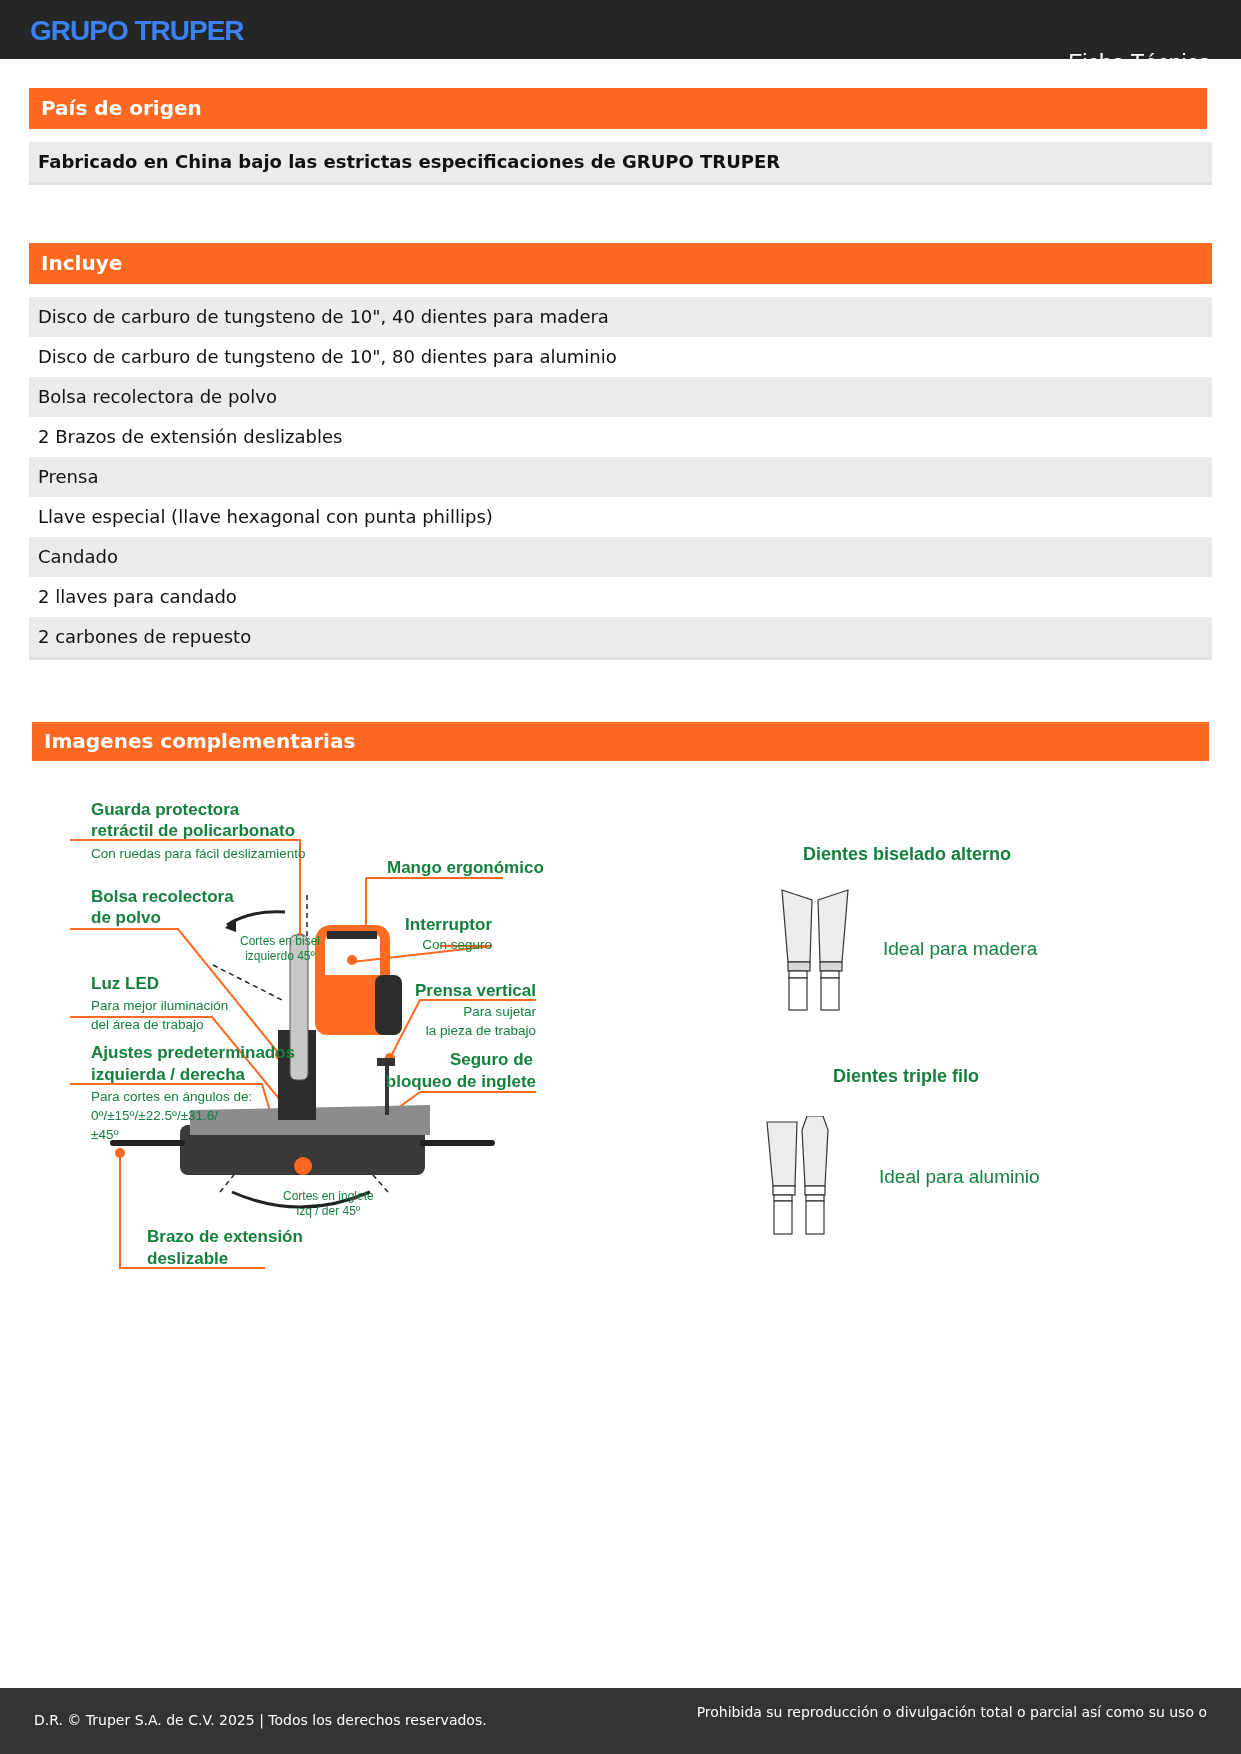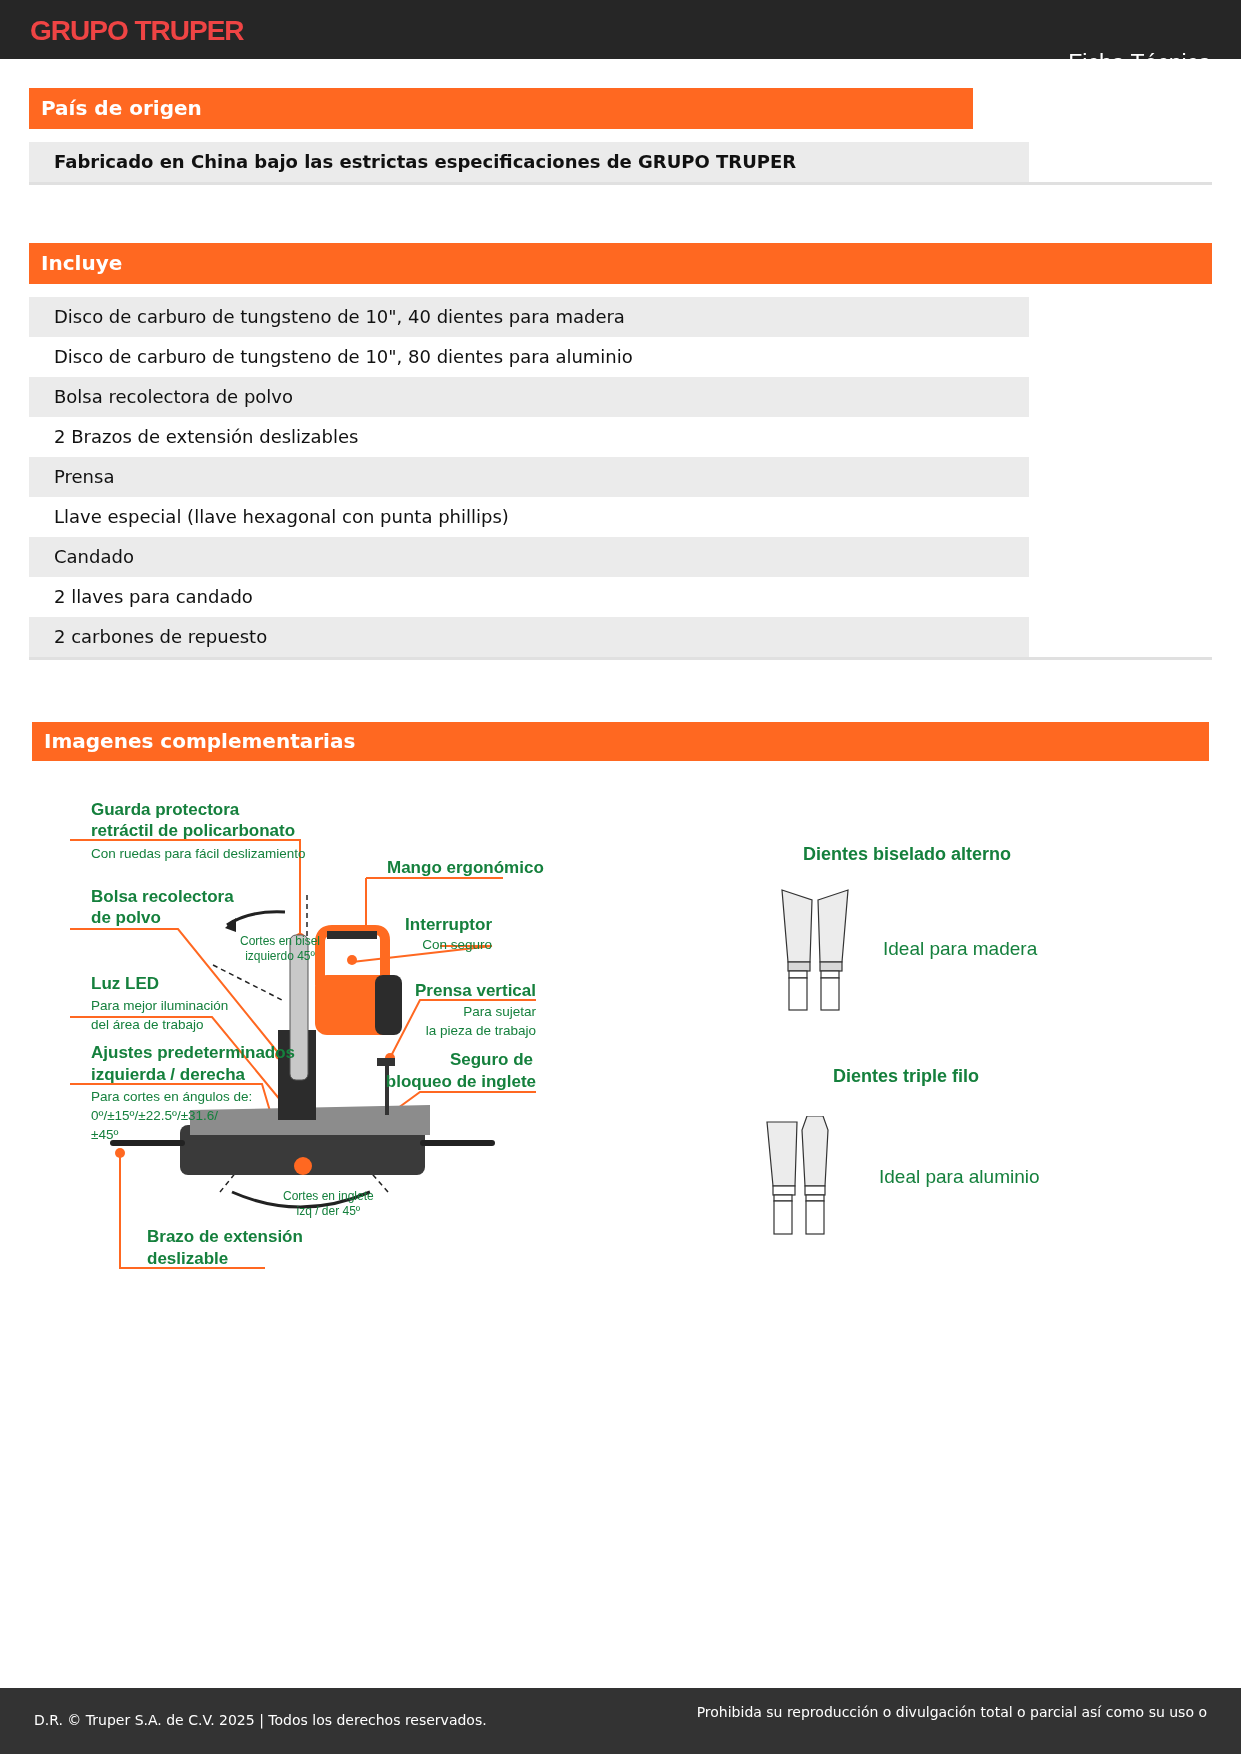--- a/index.html
+++ b/index.html
@@ -1,26 +1,26 @@
 <!DOCTYPE html>
 <html><head>
 <meta charset="utf-8">
 <style>
   * { box-sizing: border-box; margin: 0; padding: 0; }
   html, body { width: 1241px; height: 1754px; background: #ffffff; overflow: hidden; }
   body { position: relative; font-family: "DejaVu Sans", sans-serif; color: #111; }
 
   .topbar { position: absolute; left: 0; top: 0; width: 1241px; height: 59px; background: #262626; }
   .logo { position: absolute; left: 30px; top: 15px; font-family: "Liberation Sans", sans-serif; font-weight: bold;
-          font-size: 28px; letter-spacing: -1px; color: #ef4444; }
+          font-size: 28px; letter-spacing: -1px; color: #3b82f6; }
   .doc-type { position: absolute; right: 30px; top: 14px; font-family: "Liberation Sans", sans-serif; font-size: 23px; color: #fff; margin-top: 36px; }
 
   .section-head { position: absolute; height: 41px; background: #ff6821; color: #fff; font-weight: bold; font-size: 20px;
                   padding-left: 12px; line-height: 41px; }
-  .row { position: absolute; left: 29px; width: 1000px; height: 40px; font-size: 18px; line-height: 40px; padding-left: 25px; }
+  .row { position: absolute; left: 29px; width: 1183px; height: 40px; font-size: 18px; line-height: 40px; padding-left: 9px; }
   .row.alt { background: #ebebeb; }
   .row.bold { font-weight: bold; }
   .rule { position: absolute; left: 29px; width: 1183px; height: 3px; background: #e0e0e0; }
 
   .fig { position: absolute; font-family: "Liberation Sans", sans-serif; }
   .lbl { position: absolute; font-family: "Liberation Sans", sans-serif; font-size: 16px; color: #15803d; line-height: 21px; white-space: nowrap; margin-left: 21px; }
   .lbl.b { font-weight: bold; font-size: 17px; }
   .lbl.sm { font-size: 13.5px; line-height: 18px; }
   .lbl.r { text-align: left; }
 
@@ -29,21 +29,21 @@
   .footer .right { position: absolute; right: 34px; top: 15px; text-align: right; line-height: 19px; }
 </style>
 </head>
 <body>
 
 <div class="topbar">
   <div class="logo">GRUPO TRUPER</div>
   <div class="doc-type">Ficha Técnica</div>
 </div>
 
-<div class="section-head" style="left:29px;top:88px;width:944px;">País de origen</div>
+<div class="section-head" style="left:29px;top:88px;width:1178px;">País de origen</div>
 <div class="row alt bold" style="top:142px;">Fabricado en China bajo las estrictas especificaciones de GRUPO TRUPER</div>
 <div class="rule" style="top:182px;"></div>
 
 <div class="section-head" style="left:29px;top:243px;width:1183px;">Incluye</div>
 <div class="row alt" style="top:297px;">Disco de carburo de tungsteno de 10", 40 dientes para madera</div>
 <div class="row" style="top:337px;">Disco de carburo de tungsteno de 10", 80 dientes para aluminio</div>
 <div class="row alt" style="top:377px;">Bolsa recolectora de polvo</div>
 <div class="row" style="top:417px;">2 Brazos de extensión deslizables</div>
 <div class="row alt" style="top:457px;">Prensa</div>
 <div class="row" style="top:497px;">Llave especial (llave hexagonal con punta phillips)</div>

